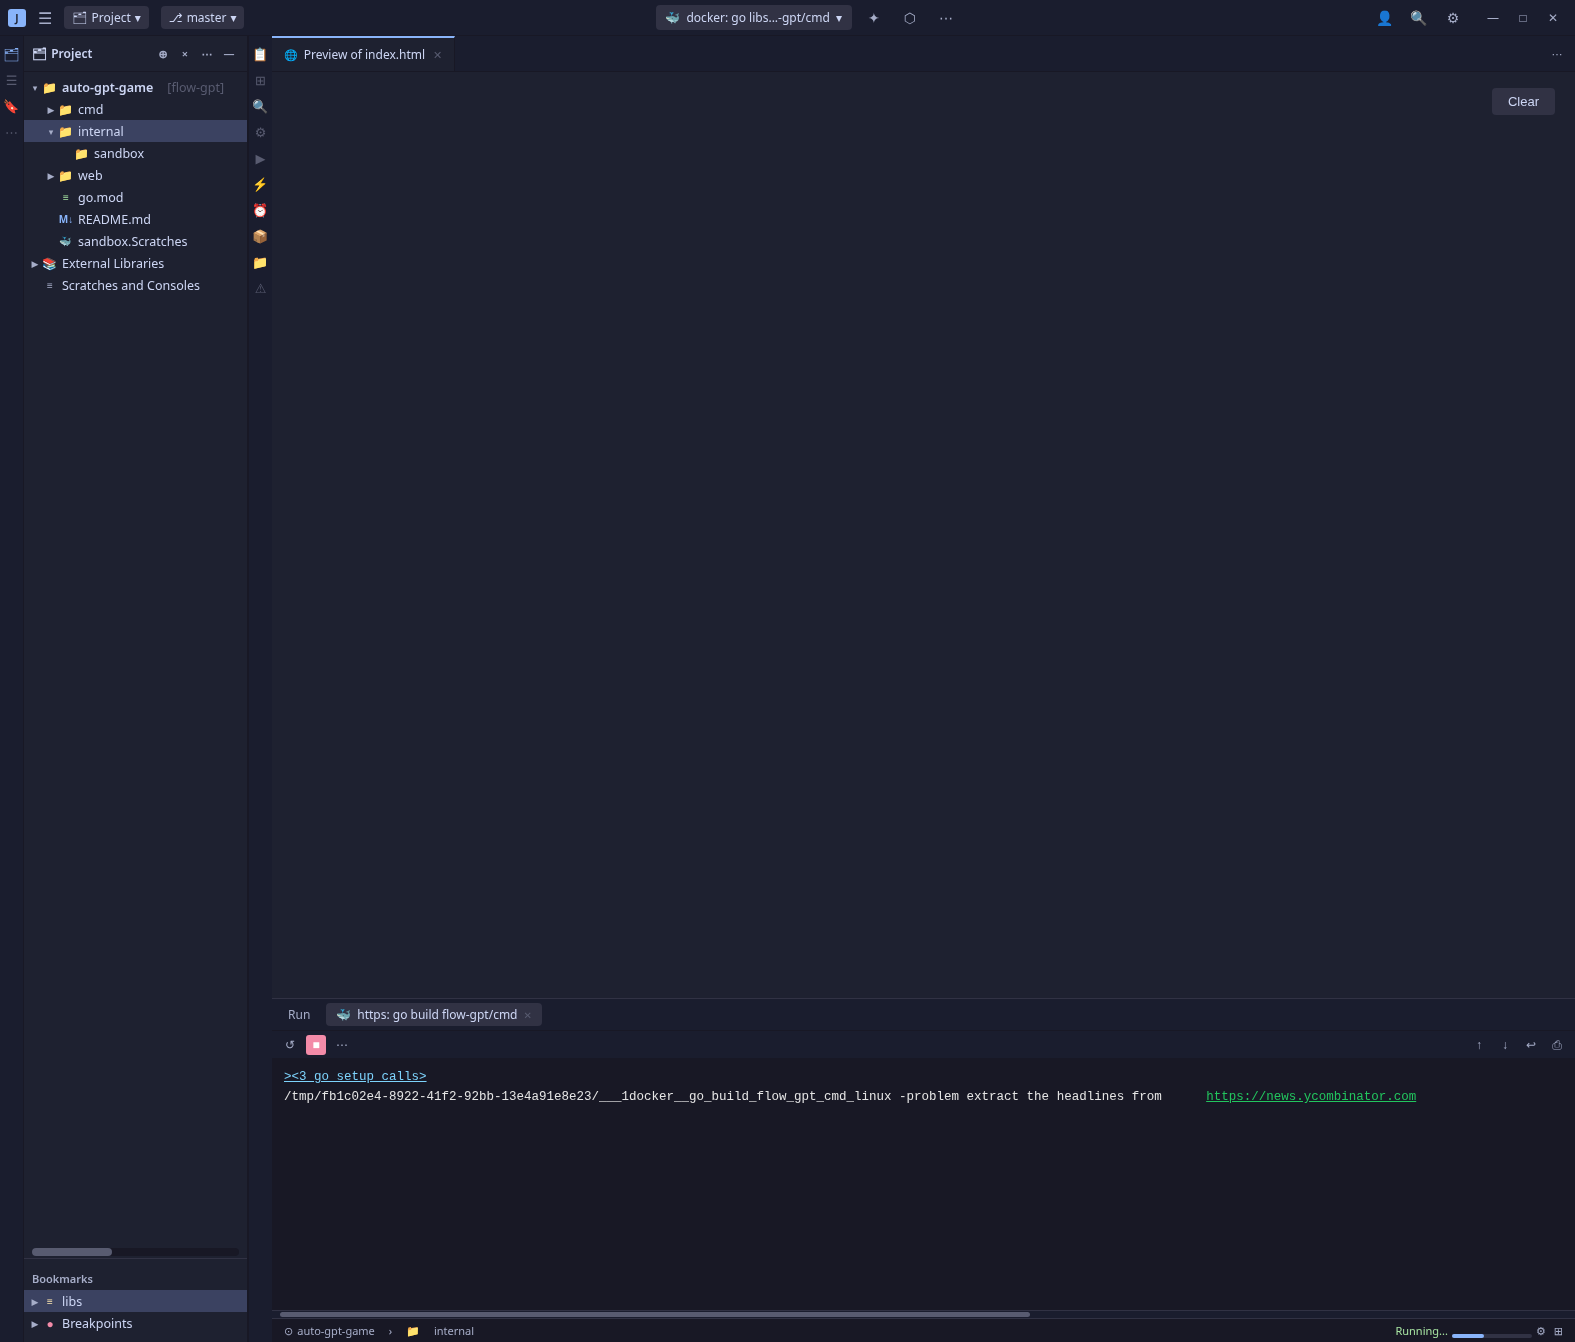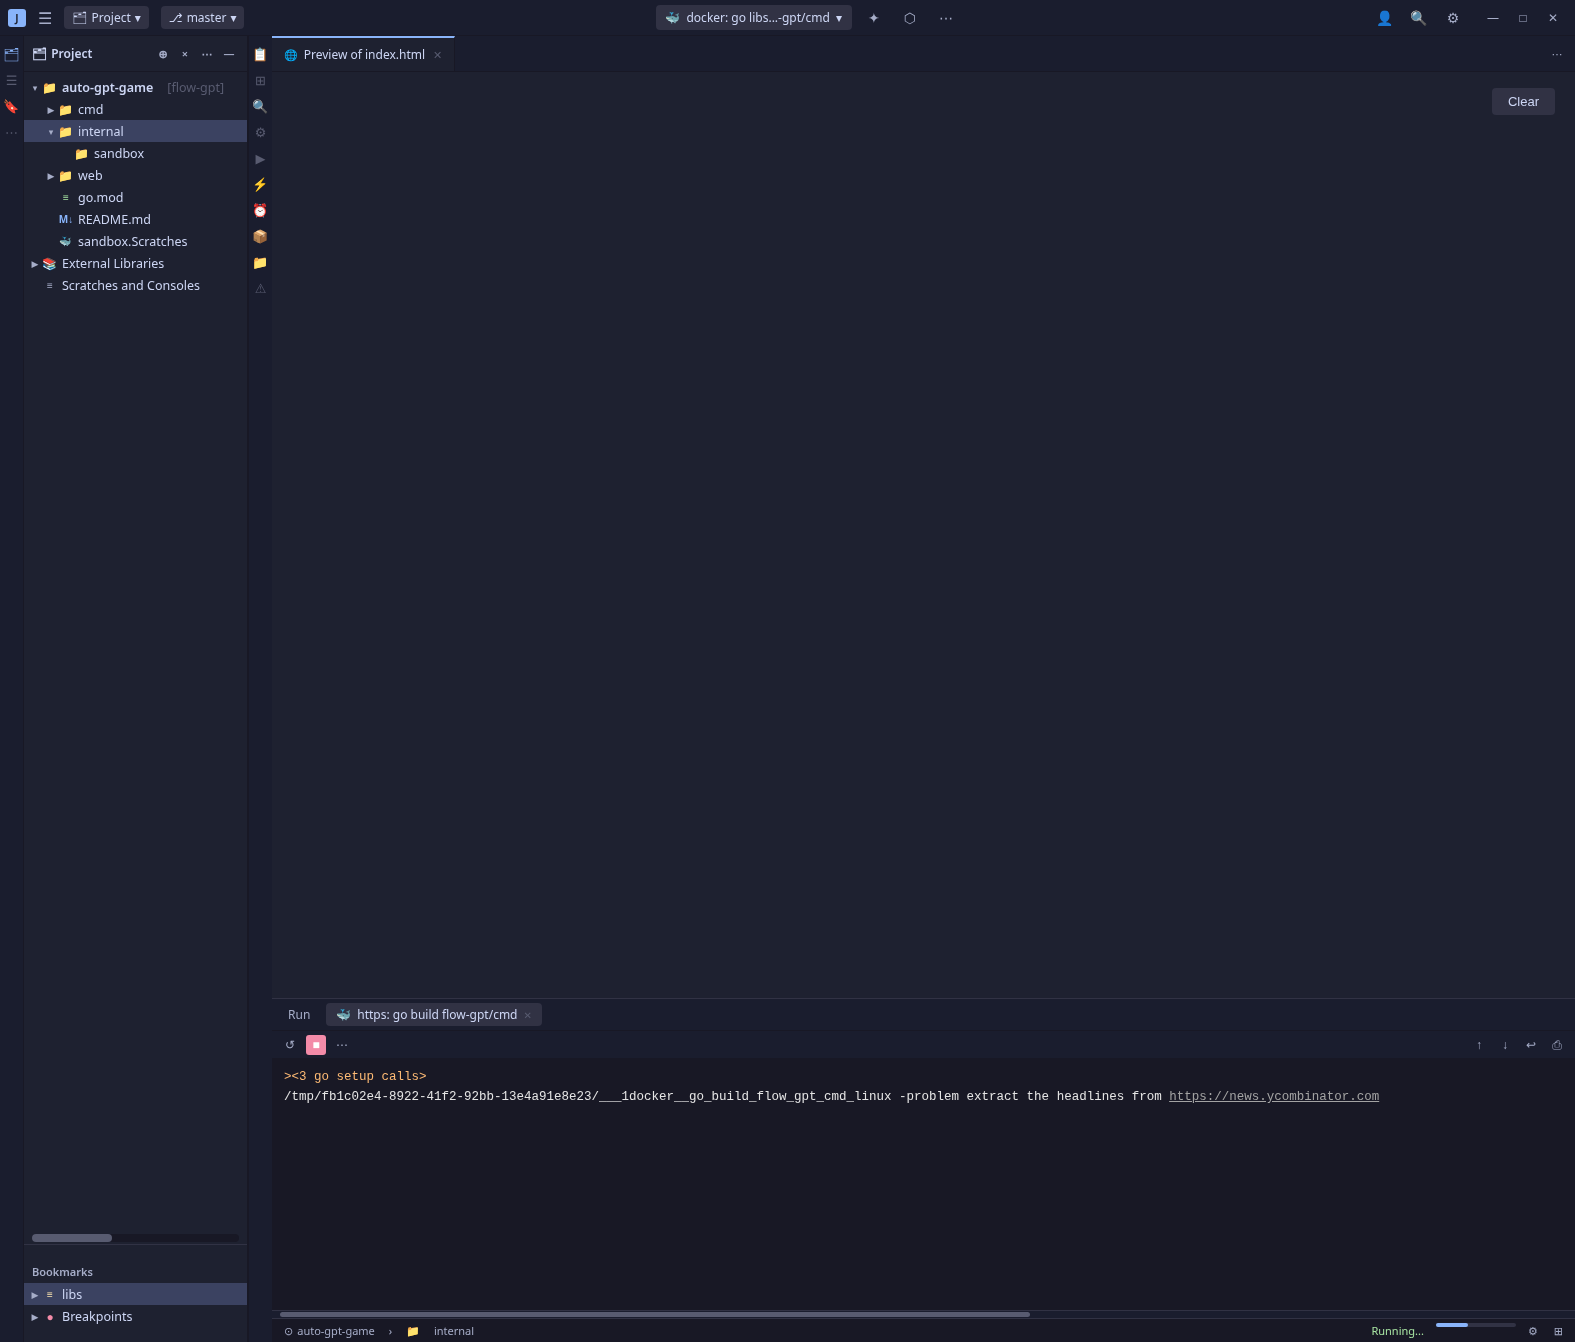--- a/index.html
+++ b/index.html
@@ -179,21 +179,21 @@
     .tree-scrollbar-thumb {
       height: 8px;
       width: 80px;
       background: #585b70;
       border-radius: 4px;
     }
 
     
     .bookmarks-section {
       border-top: 1px solid #313244;
-      padding: 15px 0;
+      padding: 8px 0;
     }
     .bookmarks-header {
       padding: 4px 8px;
       font-size: 11px;
       font-weight: 600;
       color: #a6adc8;
       text-transform: none;
     }
 
     
@@ -325,39 +325,39 @@
       padding: 8px 12px;
       font-family: 'Consolas', 'Monaco', 'Courier New', monospace;
       font-size: 12.5px;
       overflow-y: auto;
       color: #cdd6f4;
       line-height: 1.6;
     }
     .terminal-content::-webkit-scrollbar { width: 6px; }
     .terminal-content::-webkit-scrollbar-thumb { background: #585b70; border-radius: 3px; }
 
-    .term-prompt { color: #fdba74; }
-    .term-link { color: #a3a3a3; text-decoration: underline; cursor: pointer; }
+    .term-prompt { color: #7dd3fc; text-decoration: underline; }
+    .term-link { color: #22c55e; text-decoration: underline; cursor: pointer; margin-left: 37px; }
     .term-path { color: #e5e5e5; }
 
     
     .status-bar {
       height: 24px;
       background: #181825;
       border-top: 1px solid #313244;
       display: flex;
       align-items: center;
       padding: 0 8px;
       gap: 8px;
       font-size: 11px;
       color: #a6adc8;
       flex-shrink: 0;
     }
     .status-left { display: flex; align-items: center; gap: 6px; }
-    .status-right { margin-left: auto; display: flex; align-items: flex-start; gap: 8px; }
+    .status-right { margin-left: auto; display: flex; align-items: flex-end; }
     .status-item {
       display: flex; align-items: center; gap: 4px;
       cursor: pointer; padding: 0 4px; border-radius: 3px;
     }
     .status-running {
       color: #a6e3a1;
       display: flex; align-items: center; gap: 4px;
     }
     .status-progress {
       width: 80px; height: 4px;

